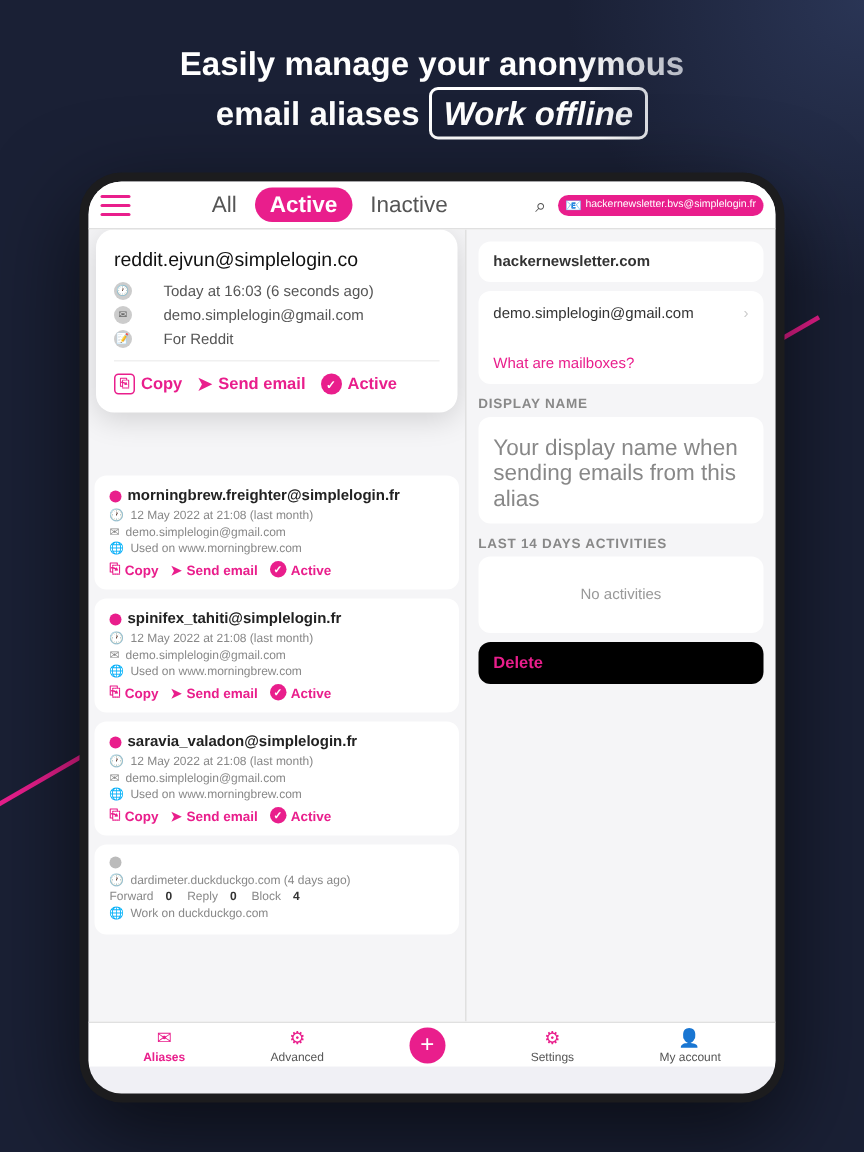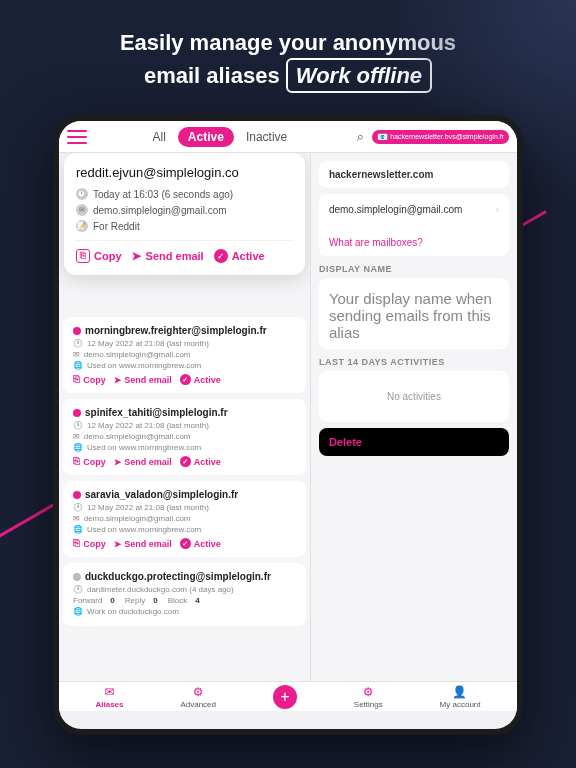--- a/index.html
+++ b/index.html
@@ -110,21 +110,21 @@
       border-bottom: 1px solid #e0e0e0;
       height: 32px;
     }
 
     .nav-icon { width: 20px; height: 14px; display: flex; flex-direction: column; justify-content: space-between; }
     .nav-icon span { display: block; height: 2px; background: #e91e8c; border-radius: 1px; }
 
     .nav-tabs { display: flex; flex: 1; justify-content: center; gap: 2px; }
     .nav-tab {
       padding: 3px 10px;
-      font-size: 12px;
+      font-size: 15px;
       border-radius: 12px;
       cursor: pointer;
       color: #555;
       font-weight: 500;
     }
     .nav-tab.active { background: #e91e8c; color: #fff; font-weight: 600; }
 
     .nav-search { font-size: 13px; color: #555; cursor: pointer; padding: 0 4px; }
     .nav-email-badge {
       background: #e91e8c;
@@ -169,21 +169,21 @@
     .popup-email {
       font-size: 13px;
       font-weight: 400;
       color: #111;
       margin-bottom: 8px;
     }
 
     .popup-row {
       display: flex;
       align-items: center;
-      gap: 5px;
+      gap: 21px;
       font-size: 10px;
       color: #555;
       margin-bottom: 4px;
       text-align: center;
     }
 
     .popup-row-icon {
       width: 12px;
       height: 12px;
       border-radius: 50%;
@@ -594,21 +594,20 @@
               <div class="alias-active">
                 <div class="active-circle" style="width:11px;height:11px;font-size:7px">✓</div>
                 <span>Active</span>
               </div>
             </div>
           </div>
 
           <div class="alias-item">
             <div class="alias-name">
               <div class="alias-name-dot" style="background:#bbb"></div>
-              <span>duckduckgo.protecting@simplelogin.fr</span>
             </div>
             <div class="alias-meta">
               <span>🕐</span>
                 <span>dardimeter.duckduckgo.com (4 days ago)</span>
             </div>
             <div class="alias-meta">
               <span>Forward</span>
                 <span style="margin-left:4px;font-weight:700;color:#333">0</span>
               <span style="margin-left:6px">Reply</span>
                 <span style="margin-left:4px;font-weight:700;color:#333">0</span>

